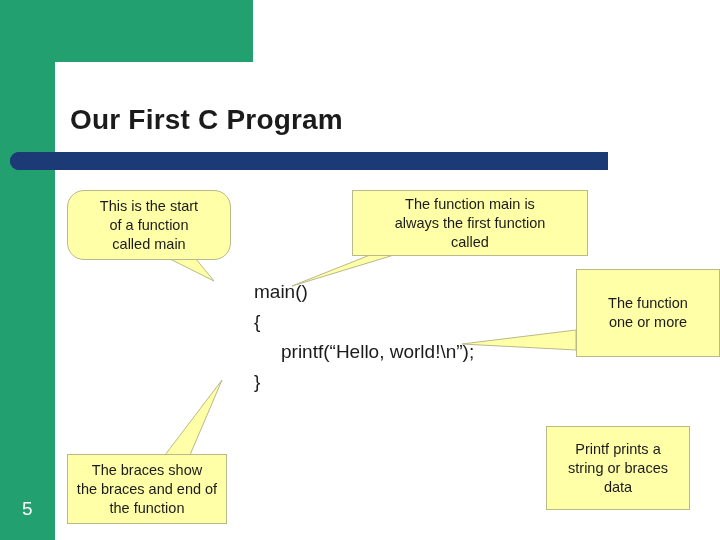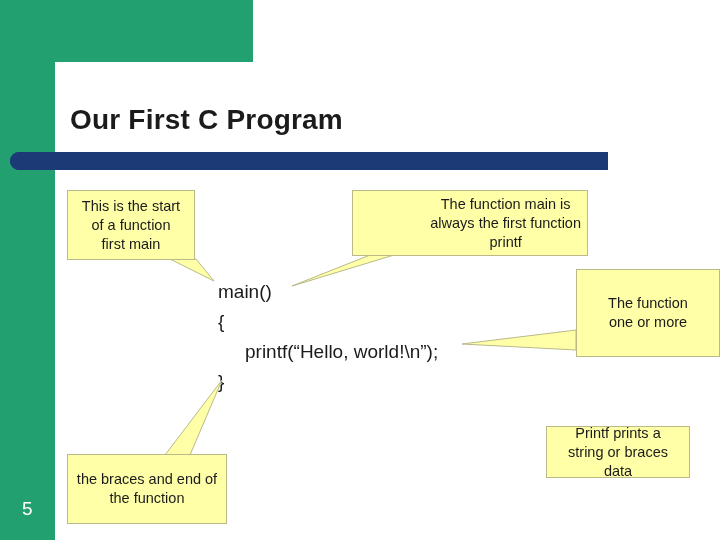--- a/index.html
+++ b/index.html
@@ -77,20 +77,21 @@
     font-size: 19px;
     color: #ffffff;
     font-weight: normal;
   }
   
   .code {
     position: absolute;
     color: #1b1b1b;
     font-size: 19px;
     white-space: pre;
+    margin-left: 36px;
   }
   .code-main  { left: 218px; top: 281px; }
   .code-open  { left: 218px; top: 311px; }
   .code-print { left: 245px; top: 341px; }
   .code-close { left: 218px; top: 371px; }
 
   
   .callout {
     position: absolute;
     background: #ffffa8;
@@ -100,29 +101,29 @@
     line-height: 19px;
     text-align: center;
     display: flex;
     align-items: center;
     justify-content: center;
     box-sizing: border-box;
     padding: 2px 6px;
   }
 
   
-  .c1 { left: 67px;  top: 190px; width: 128px; height: 70px; }
-  
-  .c2 { left: 352px; top: 190px; width: 236px; height: 66px; justify-content: flex-end; }
+  .c1 { left: 67px;  top: 190px; width: 164px; height: 70px; border-radius: 17px; }
+  
+  .c2 { left: 352px; top: 190px; width: 236px; height: 66px; }
   
   .c3 { left: 576px; top: 269px; width: 144px; height: 88px; }
   
   .c4 { left: 67px;  top: 454px; width: 160px; height: 70px; }
   
-  .c5 { left: 546px; top: 426px; width: 144px; height: 52px; }
+  .c5 { left: 546px; top: 426px; width: 144px; height: 84px; }
 
   .callout span { display: block; }
 
   
   .tails {
     position: absolute;
     left: 0; top: 0;
     width: 720px; height: 540px;
     pointer-events: none;
   }
@@ -156,41 +157,42 @@
 
     <polygon points="576,330 462,344 576,350" fill="#ffffa8" stroke="#b9b98a" stroke-width="1"></polygon>
 
     <polygon points="165,455 222,380 190,455" fill="#ffffa8" stroke="#b9b98a" stroke-width="1"></polygon>
   </svg>
 
   <div class="callout c1">
     <div>
       <span>This is the start</span>
       <span>of a function</span>
-      <span>first main</span>
+      <span>called main</span>
     </div>
   </div>
 
   <div class="callout c2">
     <div>
       <span>The function main is</span>
       <span>always the first function</span>
-      <span>printf</span>
+      <span>called</span>
     </div>
   </div>
 
   <div class="callout c3">
     <div>
       <span>The function</span>
       <span>one or more</span>
     </div>
   </div>
 
   <div class="callout c4">
     <div>
+      <span>The braces show</span>
       <span>the braces and end of</span>
       <span>the function</span>
     </div>
   </div>
 
   <div class="callout c5">
     <div>
       <span>Printf prints a</span>
       <span>string or braces</span>
       <span>data</span>

